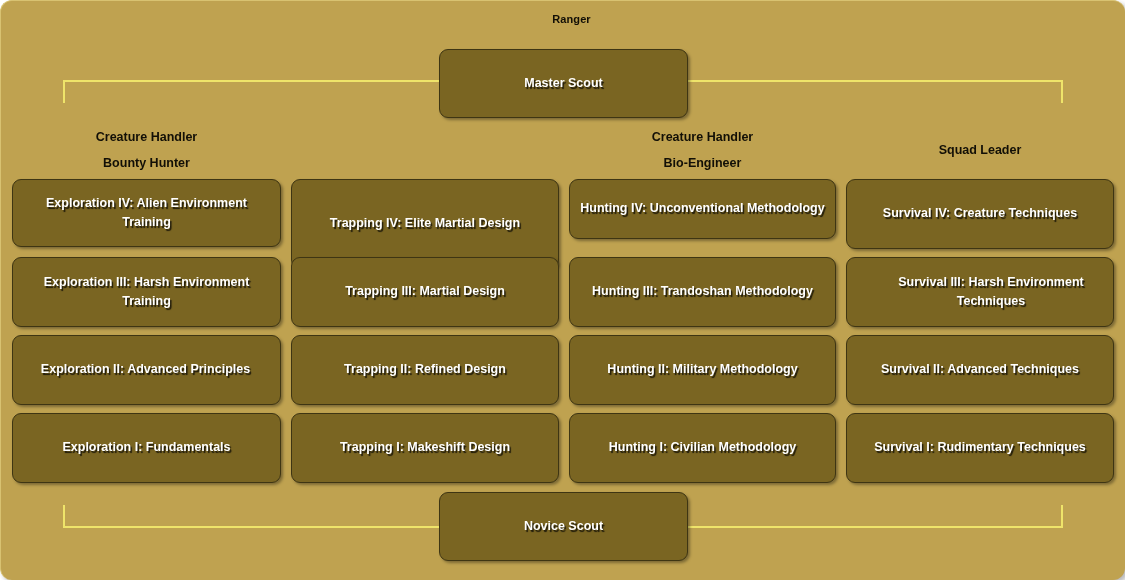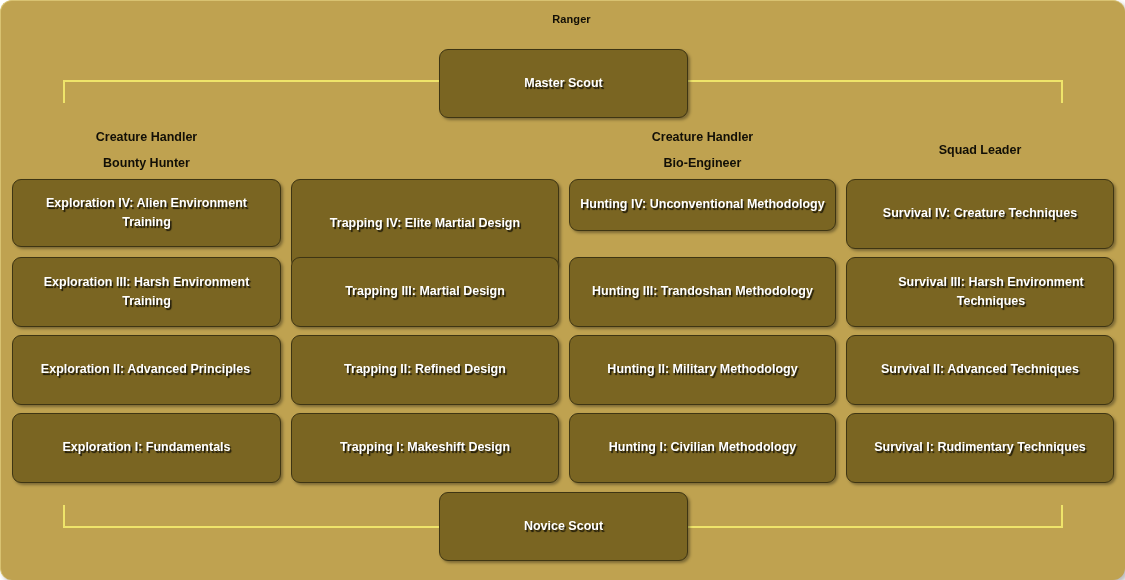--- a/index.html
+++ b/index.html
@@ -131,21 +131,21 @@
   <div class="node" style="left:11px; top:178px; width:269px; height:68px;">Exploration IV: Alien Environment Training</div>
   <div class="node" style="left:11px; top:256px; width:269px; height:70px;">Exploration III: Harsh Environment Training</div>
   <div class="node" style="left:11px; top:334px; width:269px; height:70px;padding-left:8px;">Exploration II: Advanced Principles</div>
   <div class="node" style="left:11px; top:412px; width:269px; height:70px;">Exploration I: Fundamentals</div>
 
   <div class="node" style="left:290px; top:178px; width:268px; height:90px;">Trapping IV: Elite Martial Design</div>
   <div class="node" style="left:290px; top:256px; width:268px; height:70px;">Trapping III: Martial Design</div>
   <div class="node" style="left:290px; top:334px; width:268px; height:70px;">Trapping II: Refined Design</div>
   <div class="node" style="left:290px; top:412px; width:268px; height:70px;">Trapping I: Makeshift Design</div>
 
-  <div class="node" style="left:568px; top:178px; width:267px; height:52px;">Hunting IV: Unconventional Methodology</div>
+  <div class="node" style="left:568px; top:178px; width:267px; height:60px;">Hunting IV: Unconventional Methodology</div>
   <div class="node" style="left:568px; top:256px; width:267px; height:70px;">Hunting III: Trandoshan Methodology</div>
   <div class="node" style="left:568px; top:334px; width:267px; height:70px;">Hunting II: Military Methodology</div>
   <div class="node" style="left:568px; top:412px; width:267px; height:70px;">Hunting I: Civilian Methodology</div>
 
   <div class="node" style="left:845px; top:178px; width:268px; height:70px;">Survival IV: Creature Techniques</div>
   <div class="node" style="left:845px; top:256px; width:268px; height:70px;padding-left:32px;">Survival III: Harsh Environment Techniques</div>
   <div class="node" style="left:845px; top:334px; width:268px; height:70px;">Survival II: Advanced Techniques</div>
   <div class="node" style="left:845px; top:412px; width:268px; height:70px;">Survival I: Rudimentary Techniques</div>
 
   <div class="bracket bracket-bottom"></div>

